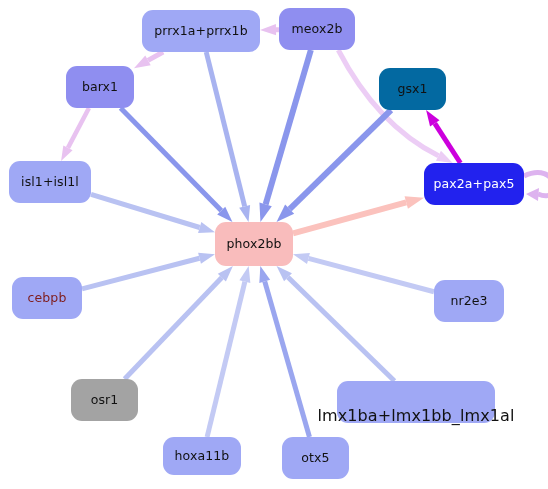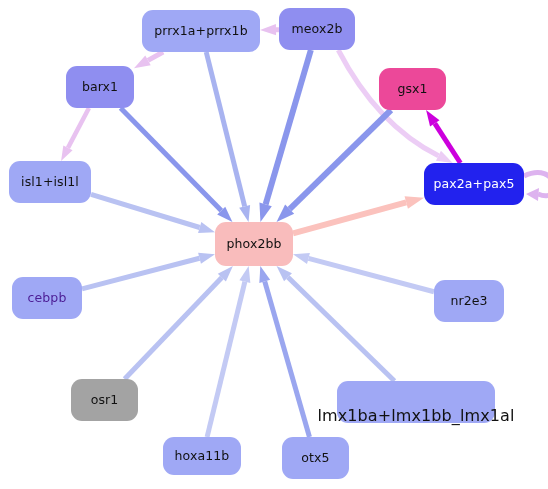--- a/index.html
+++ b/index.html
@@ -123,33 +123,33 @@
         <line x1="434" y1="291.72093023255815" x2="308.4657124149023" y2="258.439747012323" stroke="#c3caf4" stroke-width="5" stroke-linecap="butt"></line>
         <polygon points="293,254.33953488372094 309.907193241364,253.00258249145887 307.02423158844067,263.87691153318707" fill="#c3caf4"></polygon>
       </g>
     </svg>
 <div class="node" style="left: 142px; top: 10px; width: 118px; height: 42px; background: rgb(159, 168, 245); color: rgb(17, 17, 17);">
       <span class="node-label">prrx1a+prrx1b</span>
     </div>
     <div class="node" style="left: 279px; top: 8px; width: 76px; height: 42px; background: rgb(143, 142, 240); color: rgb(17, 17, 17);">
       <span class="node-label">meox2b</span>
     </div>
-    <div class="node" style="left: 379px; top: 68px; width: 67px; height: 42px; background: #ec4899; color: rgb(17, 17, 17);">
+    <div class="node" style="left: 379px; top: 68px; width: 67px; height: 42px; background: #0369a1; color: rgb(17, 17, 17);">
       <span class="node-label">gsx1</span>
     </div>
     <div class="node" style="left: 424px; top: 163px; width: 100px; height: 42px; background: rgb(34, 34, 238); color: rgb(255, 255, 255);">
       <span class="node-label">pax2a+pax5</span>
     </div>
     <div class="node" style="left: 66px; top: 66px; width: 68px; height: 42px; background: rgb(143, 142, 240); color: rgb(17, 17, 17); text-align: center;">
       <span class="node-label">barx1</span>
     </div>
     <div class="node" style="left: 9px; top: 161px; width: 82px; height: 42px; background: rgb(159, 168, 245); color: rgb(17, 17, 17);">
       <span class="node-label">isl1+isl1l</span>
     </div>
-    <div class="node" style="left: 12px; top: 277px; width: 70px; height: 42px; background: rgb(159, 168, 245); color: #4c1d95;">
+    <div class="node" style="left: 12px; top: 277px; width: 70px; height: 42px; background: rgb(159, 168, 245); color: #7f1d1d;">
       <span class="node-label">cebpb</span>
     </div>
     <div class="node" style="left: 71px; top: 379px; width: 67px; height: 42px; background: #a3a3a3; color: rgb(17, 17, 17);">
       <span class="node-label">osr1</span>
     </div>
     <div class="node" style="left: 163px; top: 437px; width: 78px; height: 38px; background: rgb(159, 168, 245); color: rgb(17, 17, 17);">
       <span class="node-label">hoxa11b</span>
     </div>
     <div class="node" style="left: 282px; top: 437px; width: 67px; height: 42px; background: rgb(159, 168, 245); color: rgb(17, 17, 17);">
       <span class="node-label">otx5</span>

